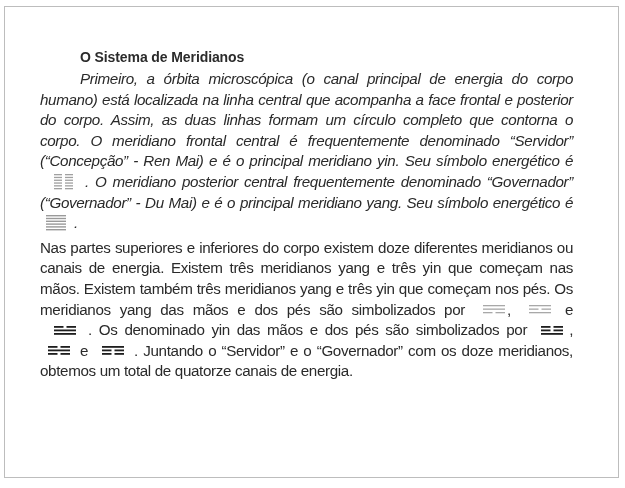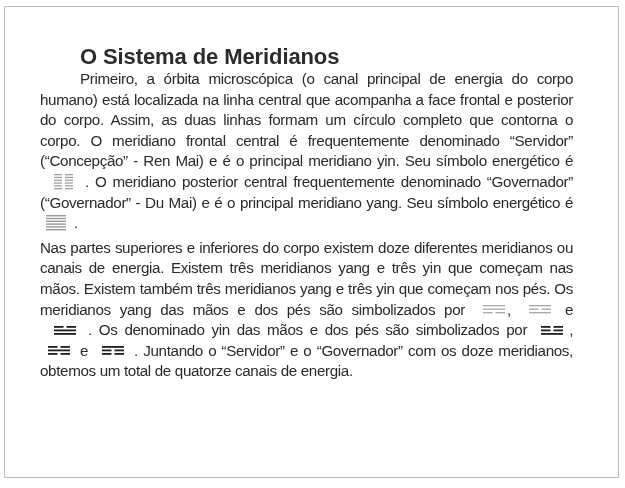--- a/index.html
+++ b/index.html
@@ -8,25 +8,25 @@
       position: absolute; left: 4px; top: 6px; width: 615px; height: 472px;
       border: 1px solid #bdbdbd; box-sizing: border-box; background: #fff;
     }
     .content {
       position: absolute; left: 40px; top: 46px; width: 533px;
       font-family: "Liberation Sans", sans-serif; color: #2a2a2a;
       font-size: 15.2px; line-height: 20.6px;
       letter-spacing: -0.35px;
     }
     .title {
-      font-weight: bold; font-size: 22px; line-height: 22px;
+      font-weight: bold; font-size: 14px; line-height: 22px;
       margin: 0 0 1px 40px; color: #2b2b2b; letter-spacing: -0.1px;
     }
     .para { margin: 0; text-align: justify; text-align-last: left; }
-    .para.indent { text-indent: 40px; }
+    .para.indent { text-indent: 40px; font-style: italic; }
     .para.second { margin-top: 4px; }
     .sym {
       display: inline-block; vertical-align: middle; position: relative;
       margin: 0 6px; top: -1px;
     }
     .sym svg { display: block; }
   </style>
 </head>
 <body>
 

